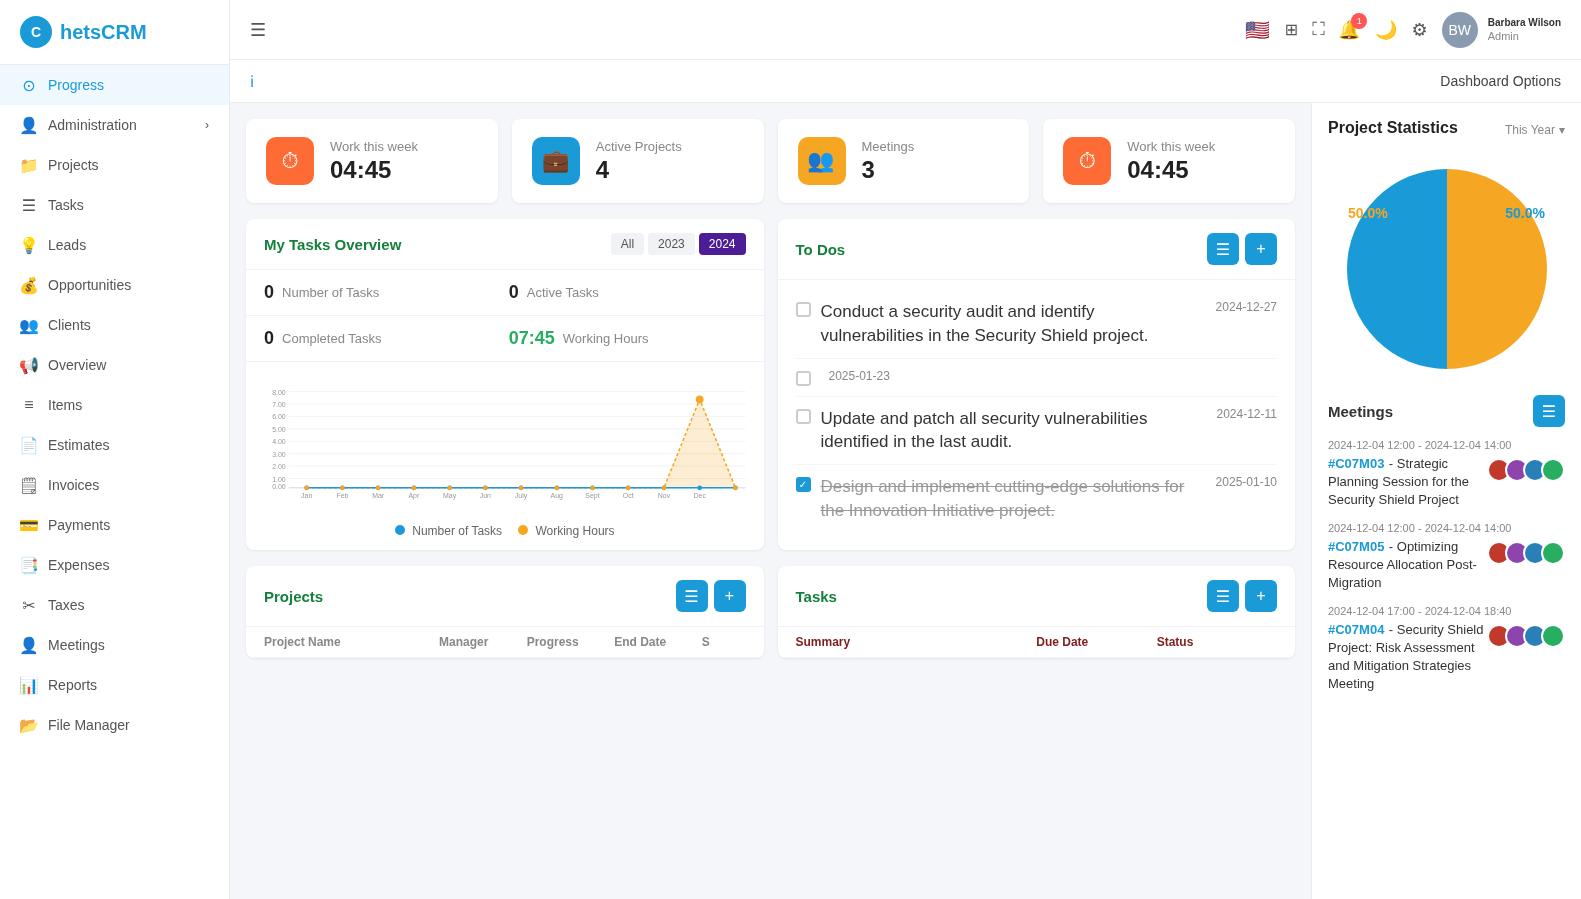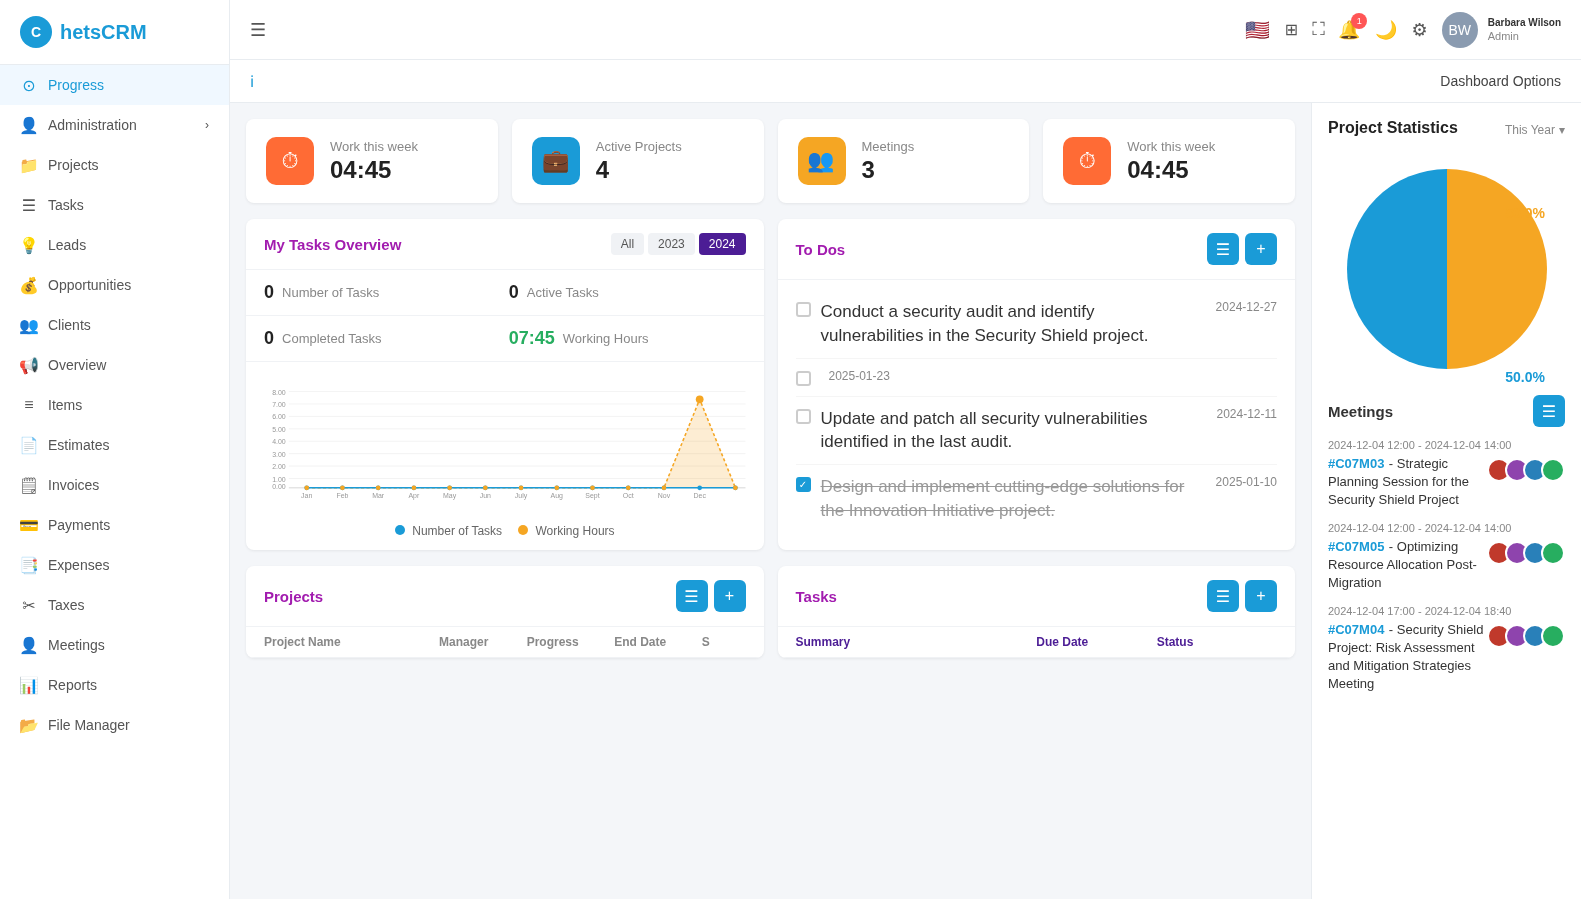--- a/index.html
+++ b/index.html
@@ -42,21 +42,21 @@
     .stat-icon.yellow { background: #f5a623; }
     .stat-title { font-size: 13px; color: #888; margin-bottom: 2px; }
     .stat-value { font-size: 24px; font-weight: 700; color: #222; }
 
     
     .two-col { display: grid; grid-template-columns: 1fr 1fr; gap: 14px; margin-bottom: 16px; }
 
     
     .panel { background: #fff; border-radius: 8px; box-shadow: 0 1px 3px rgba(0,0,0,0.07); overflow: hidden; }
     .panel-header { padding: 14px 18px; display: flex; align-items: center; justify-content: space-between; border-bottom: 1px solid #f0f2f5; }
-    .panel-title { font-size: 15px; font-weight: 600; color: #a21caf; }
+    .panel-title { font-size: 15px; font-weight: 600; color: #15803d; }
 
     
     .tab-group { display: flex; gap: 4px; }
     .tab-btn { padding: 4px 10px; border-radius: 4px; border: none; font-size: 12px; cursor: pointer; background: #f0f2f5; color: #555; }
     .tab-btn.active { background: #4c1d95; color: white; }
 
     
     .tasks-stats { display: grid; grid-template-columns: 1fr 1fr; padding: 12px 18px; border-bottom: 1px solid #f0f2f5; gap: 8px; }
     .tasks-stats2 { display: grid; grid-template-columns: 1fr 1fr; padding: 12px 18px; border-bottom: 1px solid #f0f2f5; gap: 8px; }
     .stat-row { display: flex; align-items: center; gap: 8px; font-size: 13px; color: #888; }
@@ -418,21 +418,21 @@
         </div>
 
         <div class="panel">
           <div class="panel-header">
             <span class="panel-title">Tasks</span>
             <div class="panel-actions">
               <button class="action-btn">☰</button>
               <button class="action-btn">+</button>
             </div>
           </div>
-          <div style="padding: 8px 18px; display: grid; grid-template-columns: 2fr 1fr 1fr; font-size: 12px; color: #4c1d95; font-weight: 600; border-bottom: 1px solid #f0f2f5;">
+          <div style="padding: 8px 18px; display: grid; grid-template-columns: 2fr 1fr 1fr; font-size: 12px; color: #7f1d1d; font-weight: 600; border-bottom: 1px solid #f0f2f5;">
             <span>Summary</span>
             <span>Due Date</span>
             <span>Status</span>
           </div>
         </div>
       </div>
     </div>
 
     <div class="right-panel">
       <div style="display:flex; align-items:center; justify-content:space-between; margin-bottom:12px;">
@@ -445,21 +445,21 @@
 
       <div class="pie-container">
         <svg width="200" height="200" viewBox="-1 -1 2 2" style="transform: rotate(-90deg);">
 
           <path d="M 1 0 A 1 1 0 0 1 -1 0 L 0 0 Z" fill="#f5a623"></path>
 
           <path d="M -1 0 A 1 1 0 0 1 1 0 L 0 0 Z" fill="#1a9bd7"></path>
         </svg>
       </div>
 
-      <div style="position:relative; margin-top:-180px; height:180px; display:flex; align-items:flex-end; justify-content:space-between; padding:0 20px;flex-direction:column;">
+      <div style="position:relative; margin-top:-180px; height:180px; display:flex; align-items:flex-start; justify-content:space-between; padding:0 20px;">
         <span style="font-size:14px; font-weight:700; color:#f5a623;">50.0%</span>
         <span style="font-size:14px; font-weight:700; color:#1a9bd7;">50.0%</span>
       </div>
 
       <div class="meetings-header" style="margin-top:10px;">
         <span class="meetings-title">Meetings</span>
         <button class="action-btn">☰</button>
       </div>
 
       <div class="meeting-item">

